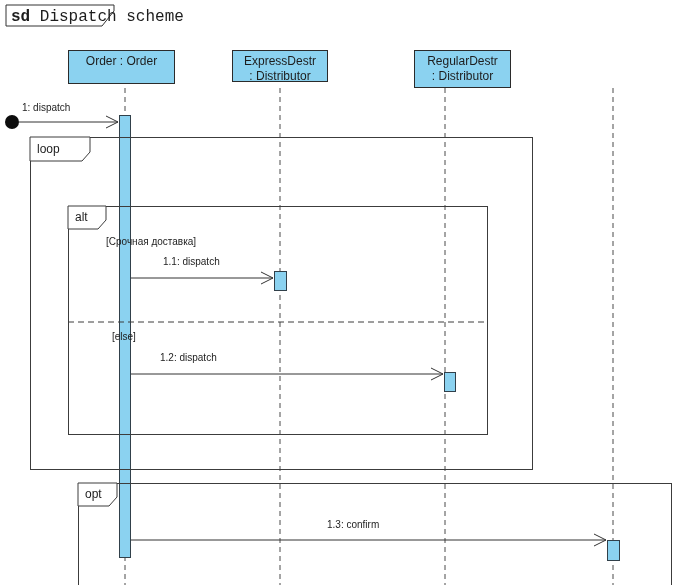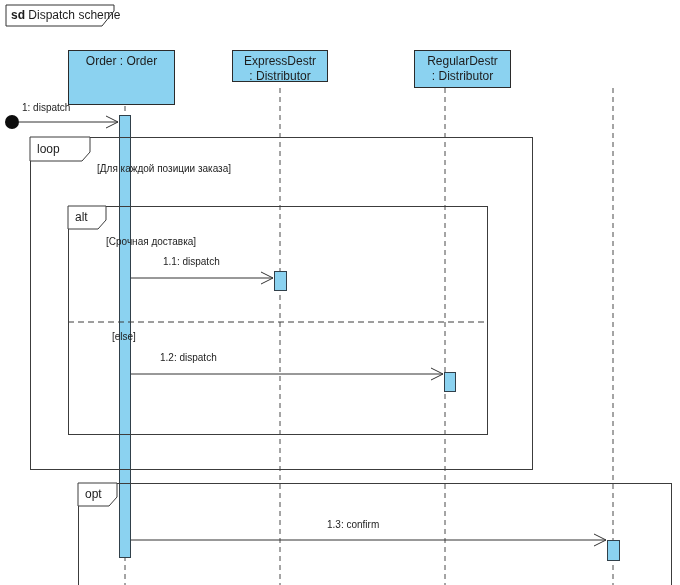--- a/index.html
+++ b/index.html
@@ -19,21 +19,21 @@
     position:absolute;z-index:3;border:1px solid #3c3c3c;box-sizing:border-box;
     background:transparent;
   }
   .head{
     position:absolute;z-index:3;background:#8bd2f0;border:1px solid #2b2b2b;
     box-sizing:border-box;text-align:center;font-size:12px;line-height:15px;
     padding-top:3px;
   }
   .lbl{position:absolute;z-index:5;font-size:10px;white-space:nowrap;}
   .op{font-weight:normal;font-size:12px;}
-  .title{font-size:12px;}
+  .title{font-size:16px;font-family:Liberation Mono, monospace;}
   .title .kw{font-weight:bold;}
   .guard{color:#222;}
 </style>
 </head>
 <body>
 
 <div class="canvas">
 
   <svg class="layer under" width="680" height="585">
     <line x1="125" y1="88" x2="125" y2="585" stroke="#4a4a4a" stroke-width="1" stroke-dasharray="5,4"></line>
@@ -79,40 +79,39 @@
       <line x1="131" y1="374" x2="443" y2="374" stroke="#333" stroke-width="1"></line>
       <polyline points="431,368 443,374 431,380" fill="none" stroke="#333" stroke-width="1"></polyline>
     </g>
 
     <g>
       <line x1="131" y1="540" x2="606" y2="540" stroke="#333" stroke-width="1"></line>
       <polyline points="594,534 606,540 594,546" fill="none" stroke="#333" stroke-width="1"></polyline>
     </g>
   </svg>
 
-  <div class="head" style="left:68px;top:50px;width:107px;height:55px">
+  <div class="head" style="left:68px;top:50px;width:107px;height:34px">
     <div>Order : Order</div>
     <div></div>
   </div>
   <div class="head" style="left:232px;top:50px;width:96px;height:32px">
     <div>ExpressDestr</div>
     <div>: Distributor</div>
   </div>
   <div class="head" style="left:414px;top:50px;width:97px;height:38px">
     <div>RegularDestr</div>
     <div>: Distributor</div>
   </div>
 
   <div class="lbl title" style="left:11px;top:8px"><span class="kw">sd</span> <span>Dispatch scheme</span></div>
 
   <div class="lbl op" style="left:37px;top:142px">loop</div>
   <div class="lbl op" style="left:75px;top:210px">alt</div>
   <div class="lbl op" style="left:85px;top:487px">opt</div>
 
-  <div class="lbl guard" style="left:97px;top:163px">[Для каждой позиции заказа]</div>
   <div class="lbl guard" style="left:106px;top:236px">[Срочная доставка]</div>
   <div class="lbl guard" style="left:112px;top:331px">[else]</div>
 
   <div class="lbl" style="left:22px;top:102px">1: dispatch</div>
   <div class="lbl" style="left:163px;top:256px">1.1: dispatch</div>
   <div class="lbl" style="left:160px;top:352px">1.2: dispatch</div>
   <div class="lbl" style="left:327px;top:519px">1.3: confirm</div>
 
 </div>
 

